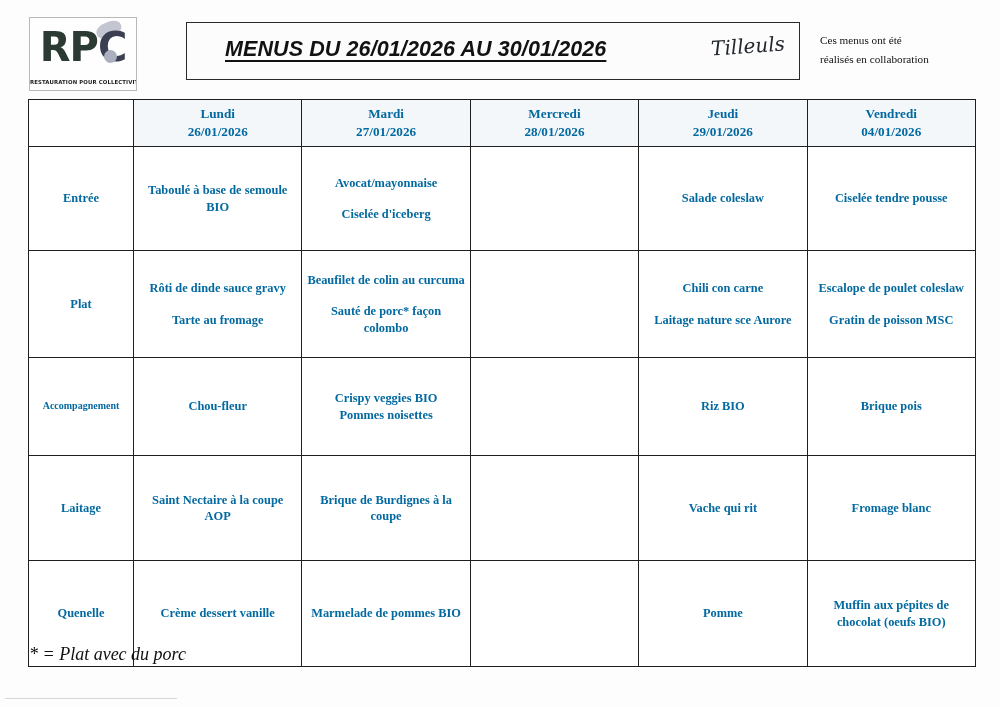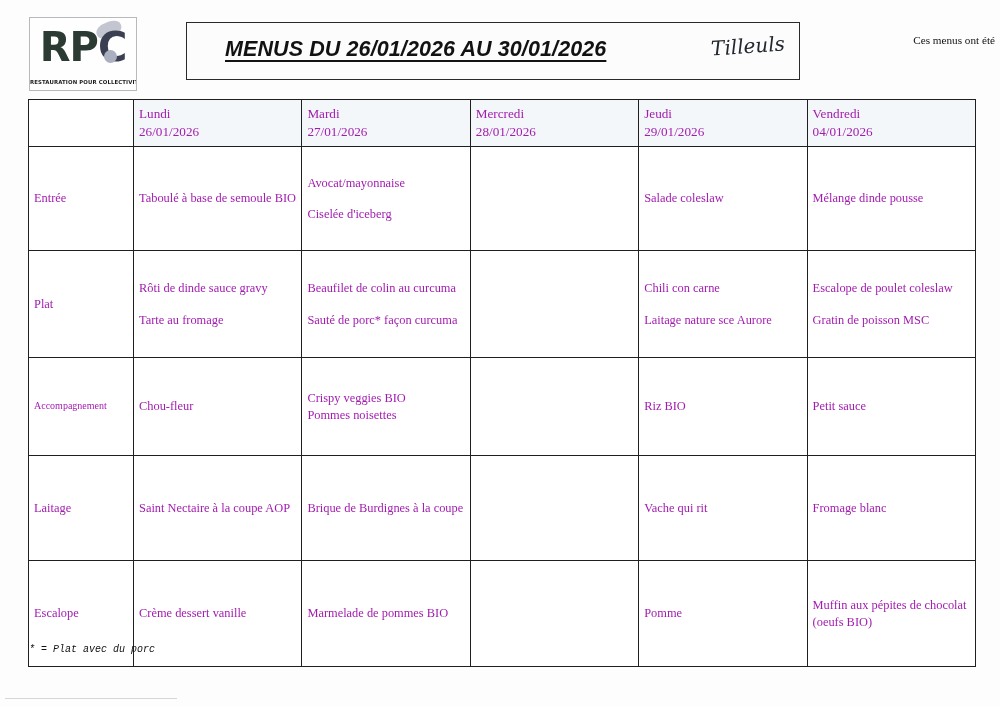--- a/index.html
+++ b/index.html
@@ -123,21 +123,21 @@
     transform: rotate(-4deg);
     white-space: nowrap;
   }
 
   
   .note {
     position: absolute;
     left: 820px;
     top: 31px;
     width: 175px;
-    text-align: right;
+    text-align: left;
     font-family: "Liberation Serif", serif;
     font-size: 11.2px;
     line-height: 18.5px;
     color: #111;
   }
   .note div { white-space: nowrap; }
 
   
   .table-wrap {
     position: absolute;
@@ -146,26 +146,27 @@
     width: 947px;
     height: 541px;
   }
   table.menu {
     border-collapse: collapse;
     width: 947px;
     table-layout: fixed;
   }
   table.menu td {
     border: 1px solid #1f1f1f;
+    text-align: center;
     vertical-align: middle;
     font-family: "Liberation Serif", serif;
-    font-weight: normal;
+    font-weight: bold;
     font-size: 12.4px;
     line-height: 16.5px;
-    color: #a21caf;
+    color: #0369a1;
     padding: 3px 5px;
     background: #ffffff;
   }
   col.c-label { width: 105px; }
   col.c-day   { width: 168.4px; }
 
   
   tr.head td {
     height: 40px;
     font-size: 13.2px;
@@ -194,23 +195,23 @@
   
   .cell-items { display: block; }
   .cell-items .item { display: block; }
   .cell-items .item + .item { margin-top: 15px; }
 
   
   .footnote {
     position: absolute;
     left: 29px;
     top: 644px;
-    font-family: Liberation Mono, monospace;
+    font-family: Liberation Serif, serif;
     font-style: italic;
-    font-size: 10px;
+    font-size: 18px;
     color: #101010;
     white-space: nowrap;
   }
 
   
   .scan-line {
     position: absolute;
     left: 5px;
     top: 698px;
     width: 172px;
@@ -232,20 +233,21 @@
       <div class="logo-tagline">RESTAURATION POUR COLLECTIVITES</div>
     </div>
 
     <div class="title-box">
       <div class="title-text">MENUS DU 26/01/2026 AU 30/01/2026</div>
       <div class="title-hand">Tilleuls</div>
     </div>
 
     <div class="note">
       <div>Ces menus ont été</div>
+      <div>réalisés en collaboration</div>
     </div>
 
   </div>
 
   <div class="table-wrap">
     <table class="menu">
       <colgroup>
         <col class="c-label">
         <col class="c-day">
           <col class="c-day">
@@ -291,36 +293,36 @@
               </span>
             </td>
             <td></td>
             <td>
               <span class="cell-items">
                 <span class="item">Salade coleslaw</span>
               </span>
             </td>
             <td>
               <span class="cell-items">
-                <span class="item">Mélange dinde pousse</span>
+                <span class="item">Ciselée tendre pousse</span>
               </span>
             </td>
           </tr>
           <tr class="r-plat">
             <td class="row-label">Plat</td>
             <td>
               <span class="cell-items">
                 <span class="item">Rôti de dinde sauce gravy</span>
                 <span class="item">Tarte au fromage</span>
               </span>
             </td>
             <td>
               <span class="cell-items">
                 <span class="item">Beaufilet de colin au curcuma</span>
-                <span class="item">Sauté de porc* façon curcuma</span>
+                <span class="item">Sauté de porc* façon colombo</span>
               </span>
             </td>
             <td></td>
             <td>
               <span class="cell-items">
                 <span class="item">Chili con carne</span>
                 <span class="item">Laitage nature sce Aurore</span>
               </span>
             </td>
             <td>
@@ -344,21 +346,21 @@
               </span>
             </td>
             <td></td>
             <td>
               <span class="cell-items">
                 <span class="item">Riz BIO</span>
               </span>
             </td>
             <td>
               <span class="cell-items">
-                <span class="item">Petit sauce</span>
+                <span class="item">Brique pois</span>
               </span>
             </td>
           </tr>
           <tr class="r-laitage">
             <td class="row-label">Laitage</td>
             <td>
               <span class="cell-items">
                 <span class="item">Saint Nectaire à la coupe AOP</span>
               </span>
             </td>
@@ -373,21 +375,21 @@
                 <span class="item">Vache qui rit</span>
               </span>
             </td>
             <td>
               <span class="cell-items">
                 <span class="item">Fromage blanc</span>
               </span>
             </td>
           </tr>
           <tr class="r-dessert">
-            <td class="row-label">Escalope</td>
+            <td class="row-label">Quenelle</td>
             <td>
               <span class="cell-items">
                 <span class="item">Crème dessert vanille</span>
               </span>
             </td>
             <td>
               <span class="cell-items">
                 <span class="item">Marmelade de pommes BIO</span>
               </span>
             </td>

